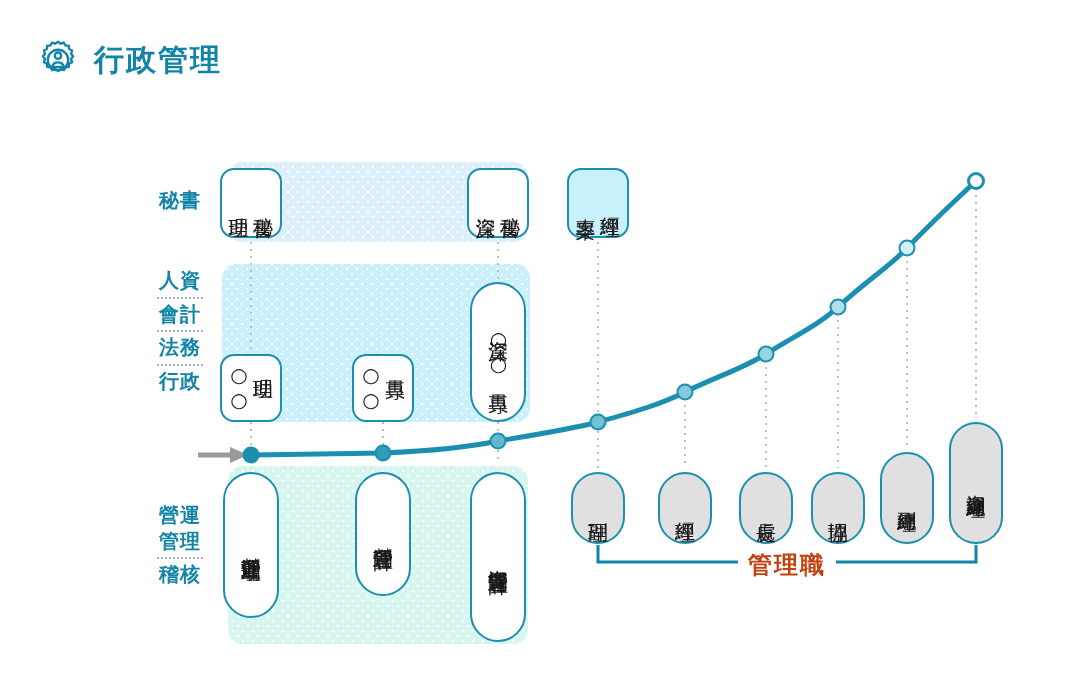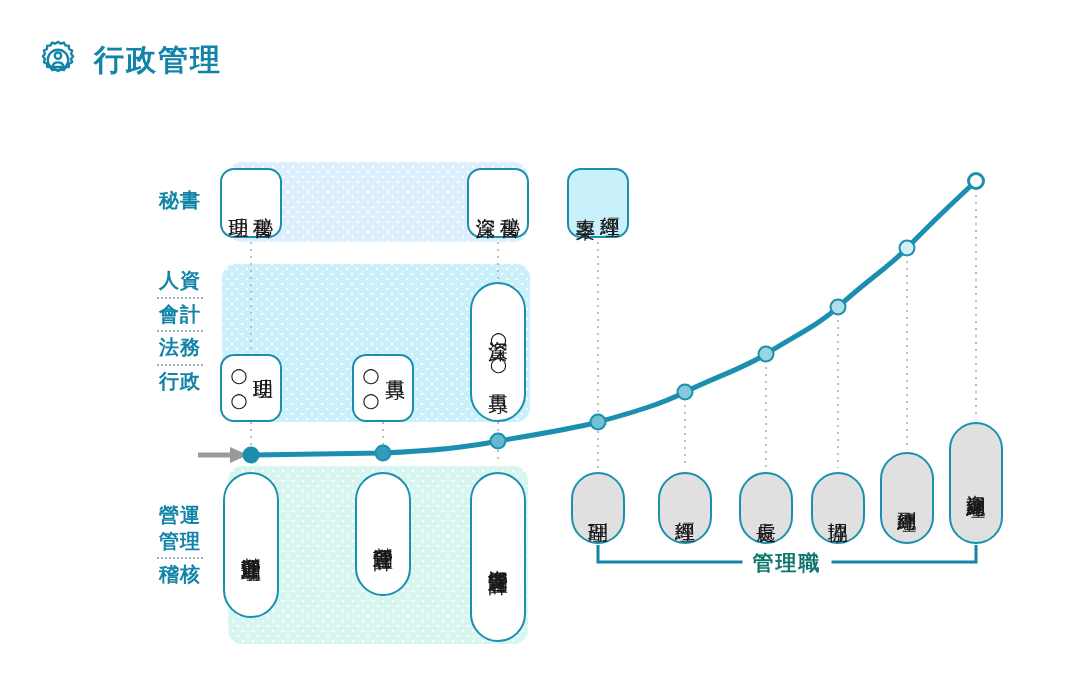--- a/index.html
+++ b/index.html
@@ -80,21 +80,21 @@
     writing-mode:vertical-rl;text-orientation:upright;
     font-size:20px;line-height:1.14;letter-spacing:1px;white-space:nowrap;
   }
   .vcol.sm{font-size:19px;}
 
   
   #curve{position:absolute;left:0;top:0;width:1080px;height:700px;pointer-events:none;}
 
   
   #bracket-label{
-    position:absolute;font-size:21px;font-weight:bold;color:#0f766e;
+    position:absolute;font-size:24px;font-weight:bold;color:#c2410c;
     letter-spacing:2px;background:#ffffff;padding:0 10px;white-space:nowrap;
   }
 </style>
 </head>
 <body>
 
 <div id="stage">
 
   <div id="header">
     <span>

